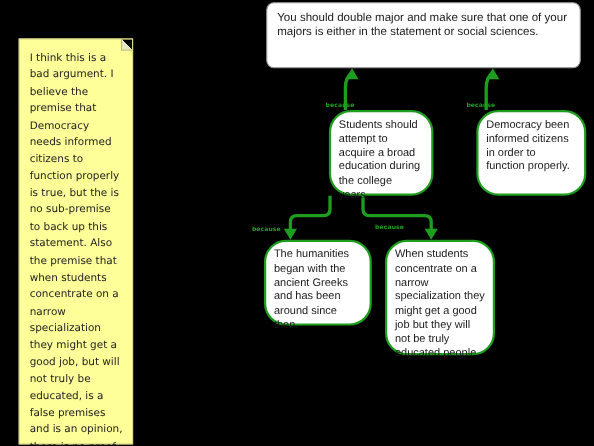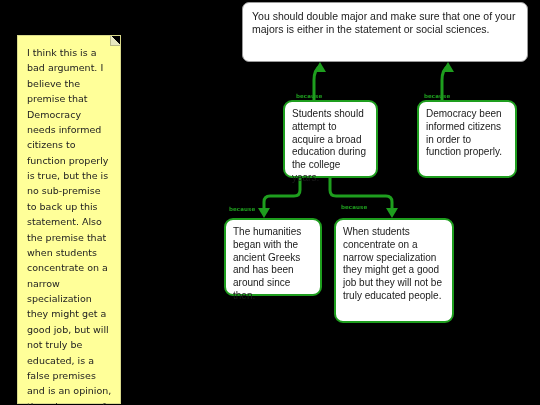--- a/index.html
+++ b/index.html
@@ -16,22 +16,22 @@
   
   .node{
     position:absolute;background:#ffffff;box-sizing:border-box;
     color:#1a1a1a;line-height:1.28;
   }
   .claim-node{
     border:1px solid #9a9a9a;border-radius:7px;
     font-size:10.5px;padding:7px 9px 7px 9px;
   }
   .reason-node{
-    border:2px solid #1e9e1e;border-radius:9px;
-    font-size:10px;padding:6px 7px 5px 7px;
+    border:2px solid #1e9e1e;border-radius:20px;
+    font-size:10px;padding:6px 7px 5px 7px;margin-left:16px;
   }
   .node p{margin:0;}
 
   
   .wire-label{
     position:absolute;color:#1e9e1e;
     font-family:"DejaVu Sans", sans-serif;
     font-size:5.5px;font-weight:bold;letter-spacing:.1px;
     white-space:nowrap;line-height:1;
   }
@@ -91,21 +91,21 @@
   </div>
 
   <div class="node reason-node" style="left:417px;top:100px;width:100px;height:78px;">
     <p>Democracy been informed citizens in order to function properly.</p>
   </div>
 
   <div class="node reason-node" style="left:224px;top:218px;width:98px;height:78px;">
     <p>The humanities began with the ancient Greeks and has been around since then.</p>
   </div>
 
-  <div class="node reason-node" style="left:334px;top:218px;width:120px;height:105px;">
+  <div class="node reason-node" style="left:334px;top:218px;width:100px;height:105px;">
     <p>When students concentrate on a narrow specialization they might get a good job but they will not be truly educated people.</p>
   </div>
 
   <div class="sticky" style="left:17px;top:35px;width:104px;height:369px;">
     <span class="fold"></span>
     <p>I think this is a bad argument. I believe the premise that Democracy needs informed citizens to function properly is true, but the is no sub-premise to back up this statement. Also the premise that when students concentrate on a narrow specialization they might get a good job, but will not truly be educated, is a false premises and is an opinion, there is no proof behind the accusation. Thus, making this a bad argument.</p>
   </div>
 
 </div>
 

